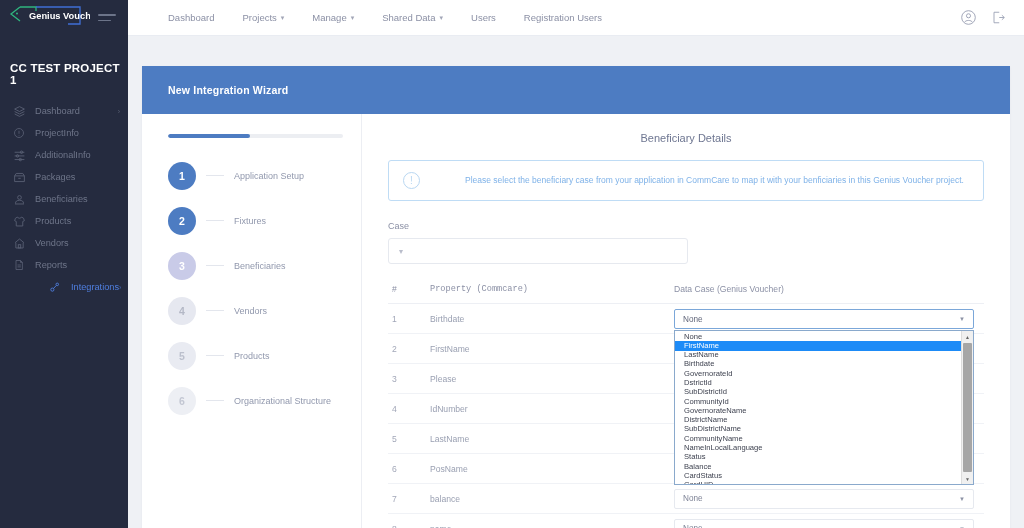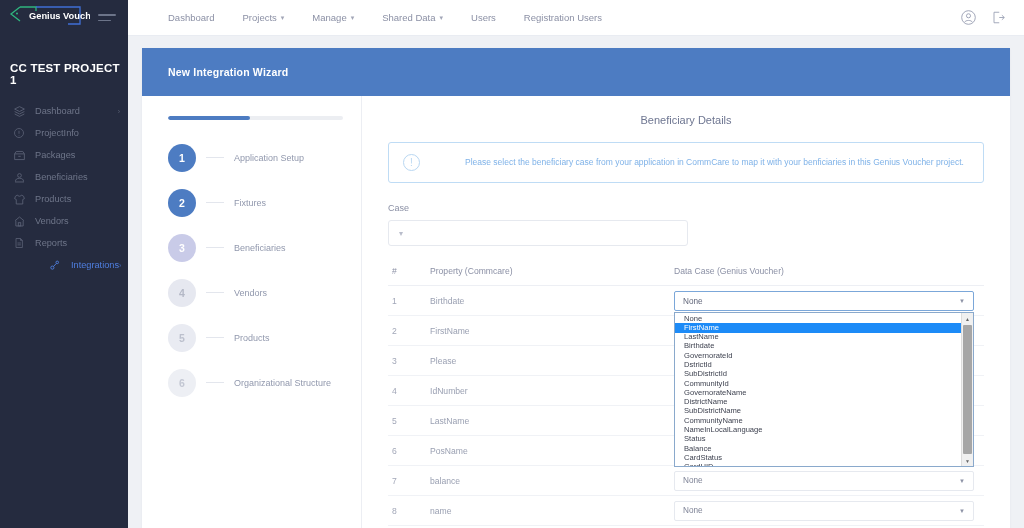--- a/index.html
+++ b/index.html
@@ -92,20 +92,21 @@
     margin-left: auto; display: flex; align-items: center;
     gap: 14px; padding-right: 18px;
   }
   .topbar-ico { cursor: pointer; display: flex; }
 
   
   .content-wrap {
     flex: 1 1 auto;
     padding: 12px 14px 0 14px;
     overflow: hidden;
+    margin-top: 18px;
   }
   .card {
     background: #ffffff;
     height: 100%;
     display: flex; flex-direction: column;
     box-shadow: 0 1px 2px rgba(40,50,80,.06);
   }
   .card-header {
     background: #4d7cc2;
     height: 48px;
@@ -186,21 +187,21 @@
 
   
   .tbl { width: 100%; border-collapse: collapse; }
   .tbl th {
     text-align: left;
     font-size: 8.6px; font-weight: normal; color: #8b90a5;
     padding: 0 0 9px 0;
     border-bottom: 1px solid #edeff4;
   }
   .tbl th.c-num { width: 42px; padding-left: 4px; }
-  .tbl th.c-prop { width: 244px; }
+  .tbl th.c-prop { width: 244px; font-family: Liberation Mono, monospace; }
   .tbl td {
     font-size: 8.6px; color: #a2a7b8;
     border-bottom: 1px solid #f0f2f6;
     height: 30px;
     vertical-align: middle;
   }
   .tbl td.c-num { padding-left: 4px; }
   .tbl td.c-prop { color: #9aa0b2; }
   .tbl td.c-data { position: relative; }
 
@@ -309,20 +310,33 @@
         <span class="nav-ico">
           <svg width="12" height="12" viewBox="0 0 16 16" fill="none" stroke="#6e7589" stroke-width="1.1">
             <circle cx="8" cy="8" r="6"></circle>
               <path d="M8 5 L8 9"></path>
               <circle cx="8" cy="11" r=".55" fill="#6e7589" stroke="none"></circle>
           </svg>
         </span>
         <span class="nav-label">ProjectInfo</span>
       </div>
 
+      <div class="nav-item">
+        <span class="nav-ico">
+          <svg width="13" height="13" viewBox="0 0 16 16" fill="none" stroke="#6e7589" stroke-width="1.1">
+            <path d="M2 4 H14"></path>
+              <circle cx="10.5" cy="4" r="1.5"></circle>
+            <path d="M2 8.5 H14"></path>
+              <circle cx="5.5" cy="8.5" r="1.5"></circle>
+            <path d="M2 13 H14"></path>
+              <circle cx="9" cy="13" r="1.5"></circle>
+          </svg>
+        </span>
+        <span class="nav-label">AdditionalInfo</span>
+      </div>
 
       <div class="nav-item">
         <span class="nav-ico">
           <svg width="13" height="13" viewBox="0 0 16 16" fill="none" stroke="#6e7589" stroke-width="1.1">
             <path d="M2 6 H14 V13 H2 Z"></path>
               <path d="M2 6 L4 3 H12 L14 6"></path>
               <path d="M6.5 9 H9.5"></path>
           </svg>
         </span>
         <span class="nav-label">Packages</span>

